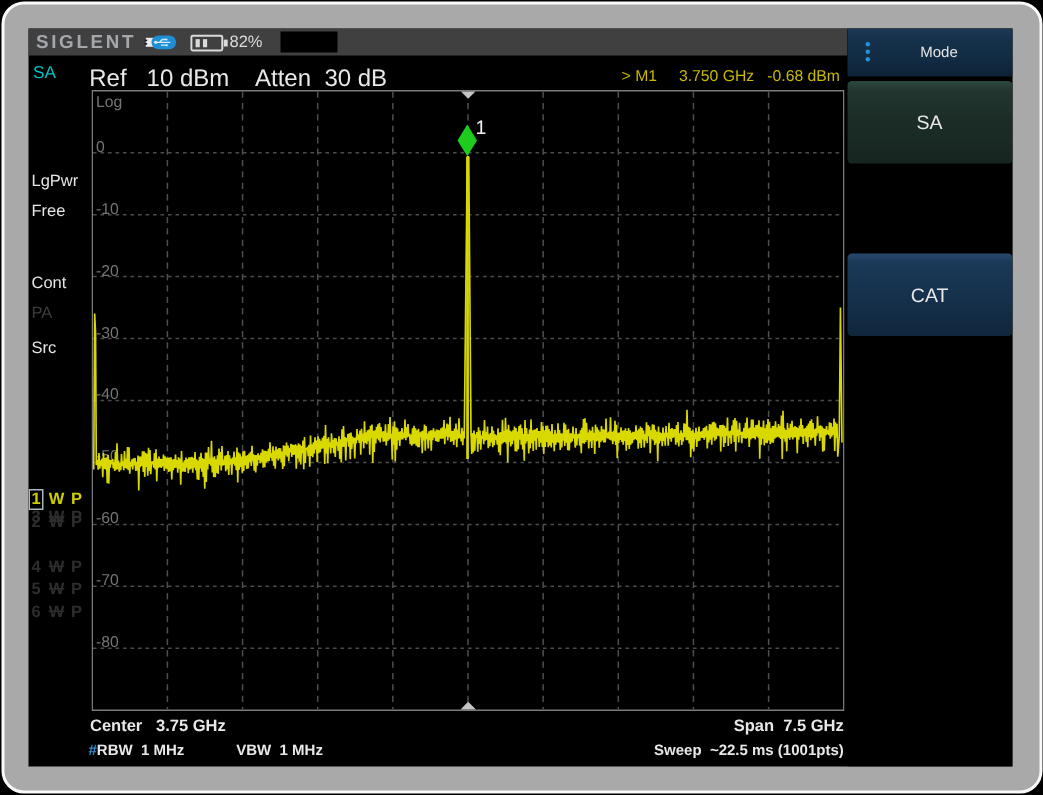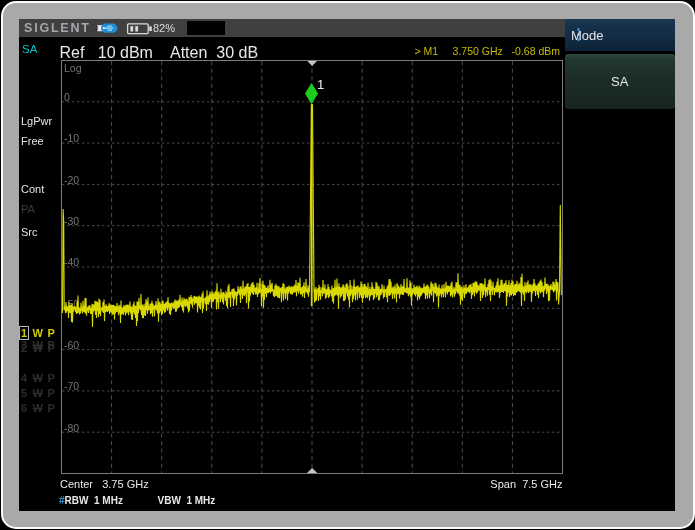--- a/index.html
+++ b/index.html
@@ -14,37 +14,37 @@
 #sa{left:3px;top:24px;color:#00c4c4;font-size:11.5px !important}
 #ref{left:40.5px;top:25px}
 #atten{left:151px;top:25px}
 #mkr{right:115px;top:25.5px;color:#c9ba00;font-size:10.5px !important}
 #plot{position:absolute;left:42px;top:41px}
 .g{stroke:#4c4c4c;stroke-width:1;stroke-dasharray:2.4 2.6}
 .gv{stroke:#4e4e4e;stroke-width:1;stroke-dasharray:4.2 3.4}
 .lab{fill:#757575;font-size:10.5px;font-family:"Liberation Sans",sans-serif}
 #menu{position:absolute;left:546px;top:0;width:110px;height:492px;background:#000}
 #mhead{position:absolute;left:0;top:0;width:110px;height:32px;background:linear-gradient(180deg,#1c3854 0%,#15304a 25%,#122c44 60%,#0c2236 100%)}
-#mhead .mt{position:absolute;width:100%;top:0;height:32px;line-height:33px;font-size:13px;color:#e4e4e4}
+#mhead .mt{position:absolute;width:100%;top:0;height:32px;line-height:33px;text-align:center;font-size:10px;color:#e4e4e4}
 .dot{position:absolute;left:11.5px;width:3.4px;height:3.4px;border-radius:50%;background:#2590e0}
 .btn{position:absolute;left:0;width:109.5px;height:54.5px;border-radius:3px;background:linear-gradient(180deg,#27496b 0%,#1b3a58 10%,#173450 35%,#142e48 65%,#0f263c 100%)}
 .btn span{position:absolute;width:100%;top:0;height:54.5px;line-height:56px;text-align:center;font-size:13px;color:#e8e8e8}
 #bsa{top:35px;background:linear-gradient(180deg,#2c473f 0%,#22362f 12%,#1c2d27 45%,#172521 100%)}
 #bvna{top:92.5px}
 #bcat{top:150px}
 #bma{top:207.5px}
 .sb{position:absolute;left:2px;color:#e4e4e4;font-size:11px;white-space:pre}
 .trow{position:absolute;left:1px;height:15px;font-size:11px;font-weight:bold;color:#cfcf00;white-space:pre}
 .trow .tn{display:inline-block;width:8px;text-align:center}
 .trow .tw{margin-left:4.5px}
 .trow .tp{margin-left:4.5px}
 .trow.dim{color:#2d2d2d}
 .trow.dim .tw{text-decoration:line-through}
 #t1 .tn{outline:1px solid #a9b7c1}
-.brow{position:absolute;font-size:11px;font-weight:normal;color:#e8e8e8;white-space:pre}
+.brow{position:absolute;font-size:11px;font-weight:bold;color:#e8e8e8;white-space:pre}
 .brow2{position:absolute;font-size:10px;font-weight:bold;color:#e8e8e8;white-space:pre}
 </style></head>
 <body>
 <div id="card"></div>
 <div id="screen">
   <div id="bar">
     <div id="logo">SIGLENT</div>
     <svg width="46" height="18" style="position:absolute;left:53px;top:0">
       <rect x="25.2" y="6.2" width="5.2" height="6" fill="#ececec"></rect>
       <rect x="24.5" y="7.4" width="1.6" height="1.1" fill="#17191d"></rect>
@@ -120,24 +120,28 @@
   <div class="trow dim" style="top:322.6px"><span class="tn">2</span><span class="tw">W</span><span class="tp">P</span></div>
 <div class="trow dim" style="top:320px"><span class="tn">3</span><span class="tw">W</span><span class="tp">P</span></div>
 <div class="trow dim" style="top:352.8px"><span class="tn">4</span><span class="tw">W</span><span class="tp">P</span></div>
 <div class="trow dim" style="top:367.9px"><span class="tn">5</span><span class="tw">W</span><span class="tp">P</span></div>
 <div class="trow dim" style="top:383.0px"><span class="tn">6</span><span class="tw">W</span><span class="tp">P</span></div>
 
   <div class="brow" style="left:41px;top:459px">Center&nbsp;&nbsp;&nbsp;3.75 GHz</div>
   <div class="brow" style="right:112.5px;top:459px">Span&nbsp;&nbsp;7.5 GHz</div>
   <div class="brow2" style="left:40px;top:476px"><span style="color:#2d8fd0">#</span>RBW&nbsp;&nbsp;1 MHz</div>
   <div class="brow2" style="left:138.5px;top:476px">VBW&nbsp;&nbsp;1 MHz</div>
+  <div class="brow2" style="right:112.5px;top:476px">Sweep  ~22.5 ms (1001pts)</div>
   <div id="menu">
     <div id="mhead">
       <div class="dot" style="top:8.5px"></div>
       <div class="dot" style="top:13.5px"></div>
       <div class="dot" style="top:18.5px"></div>
       <div class="mt" style="margin-left:6px">Mode</div>
     </div>
     <div class="btn" id="bsa">
         <span>SA</span>
       </div>
+    <div class="btn" id="bcat">
+        <span>CAT</span>
+      </div>
   </div>
 </div>
 
 </body></html>

